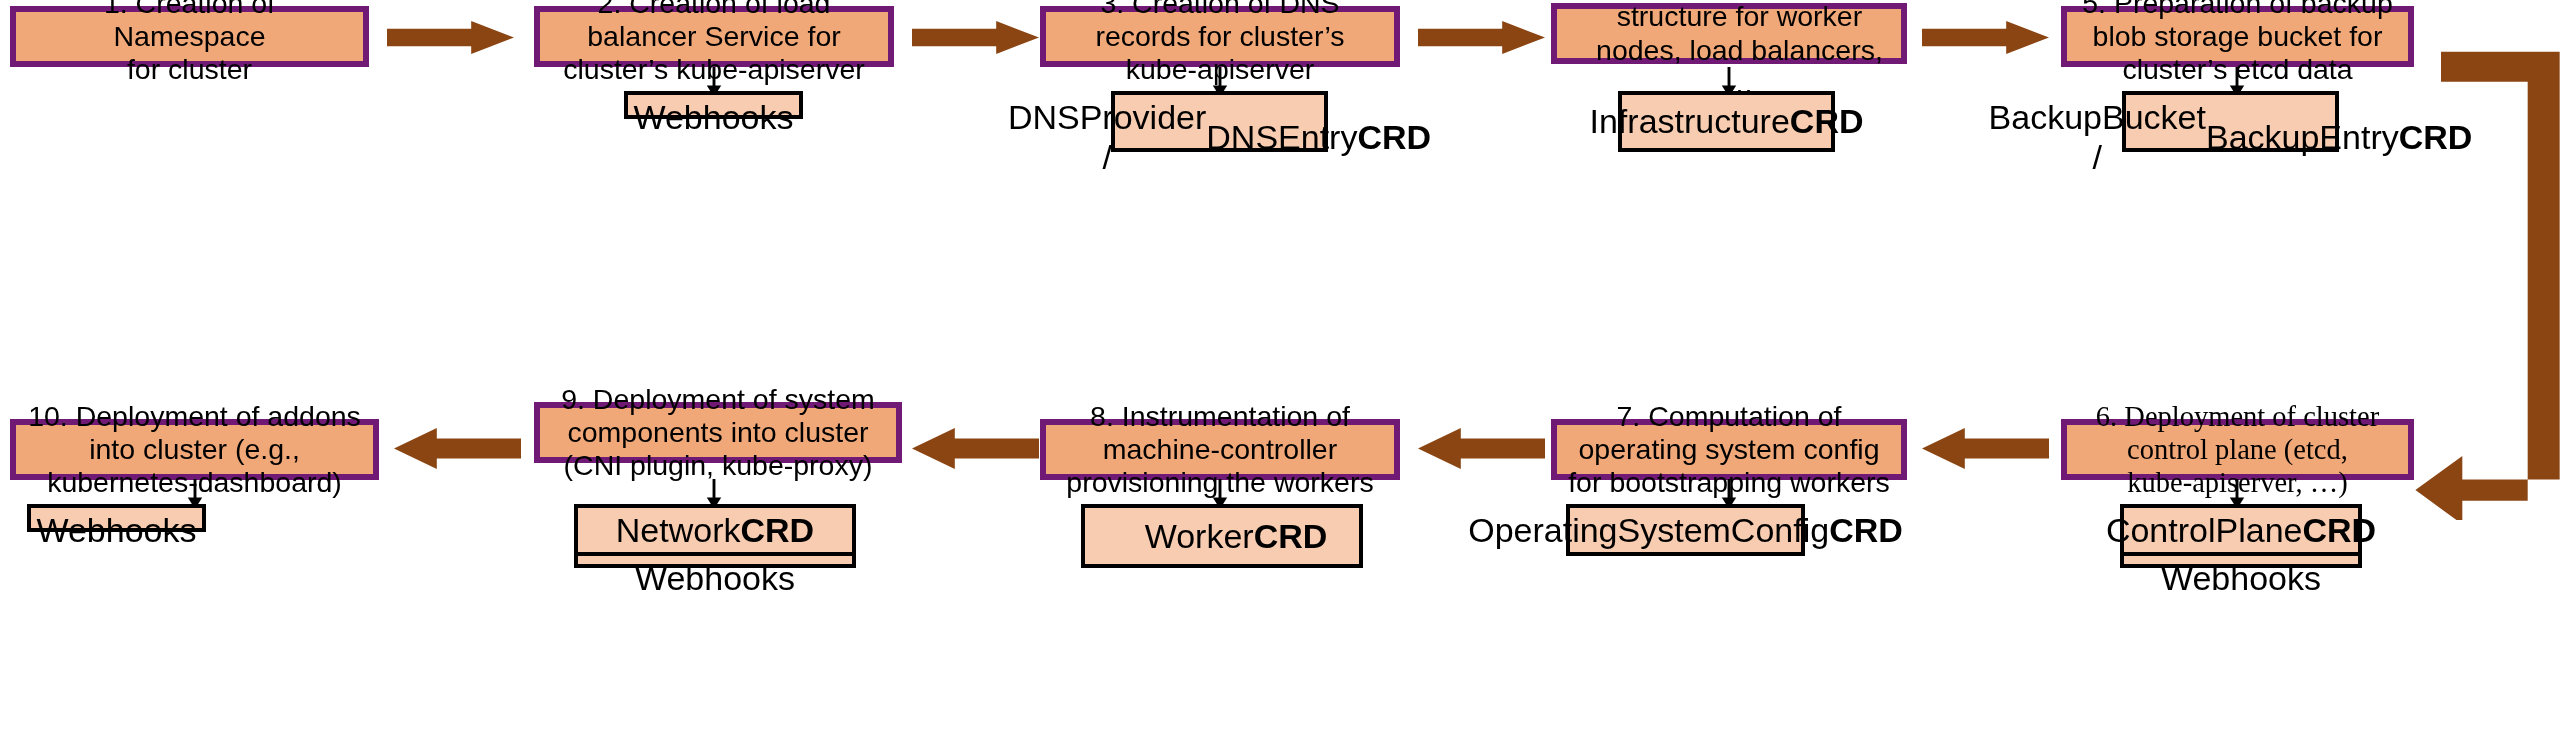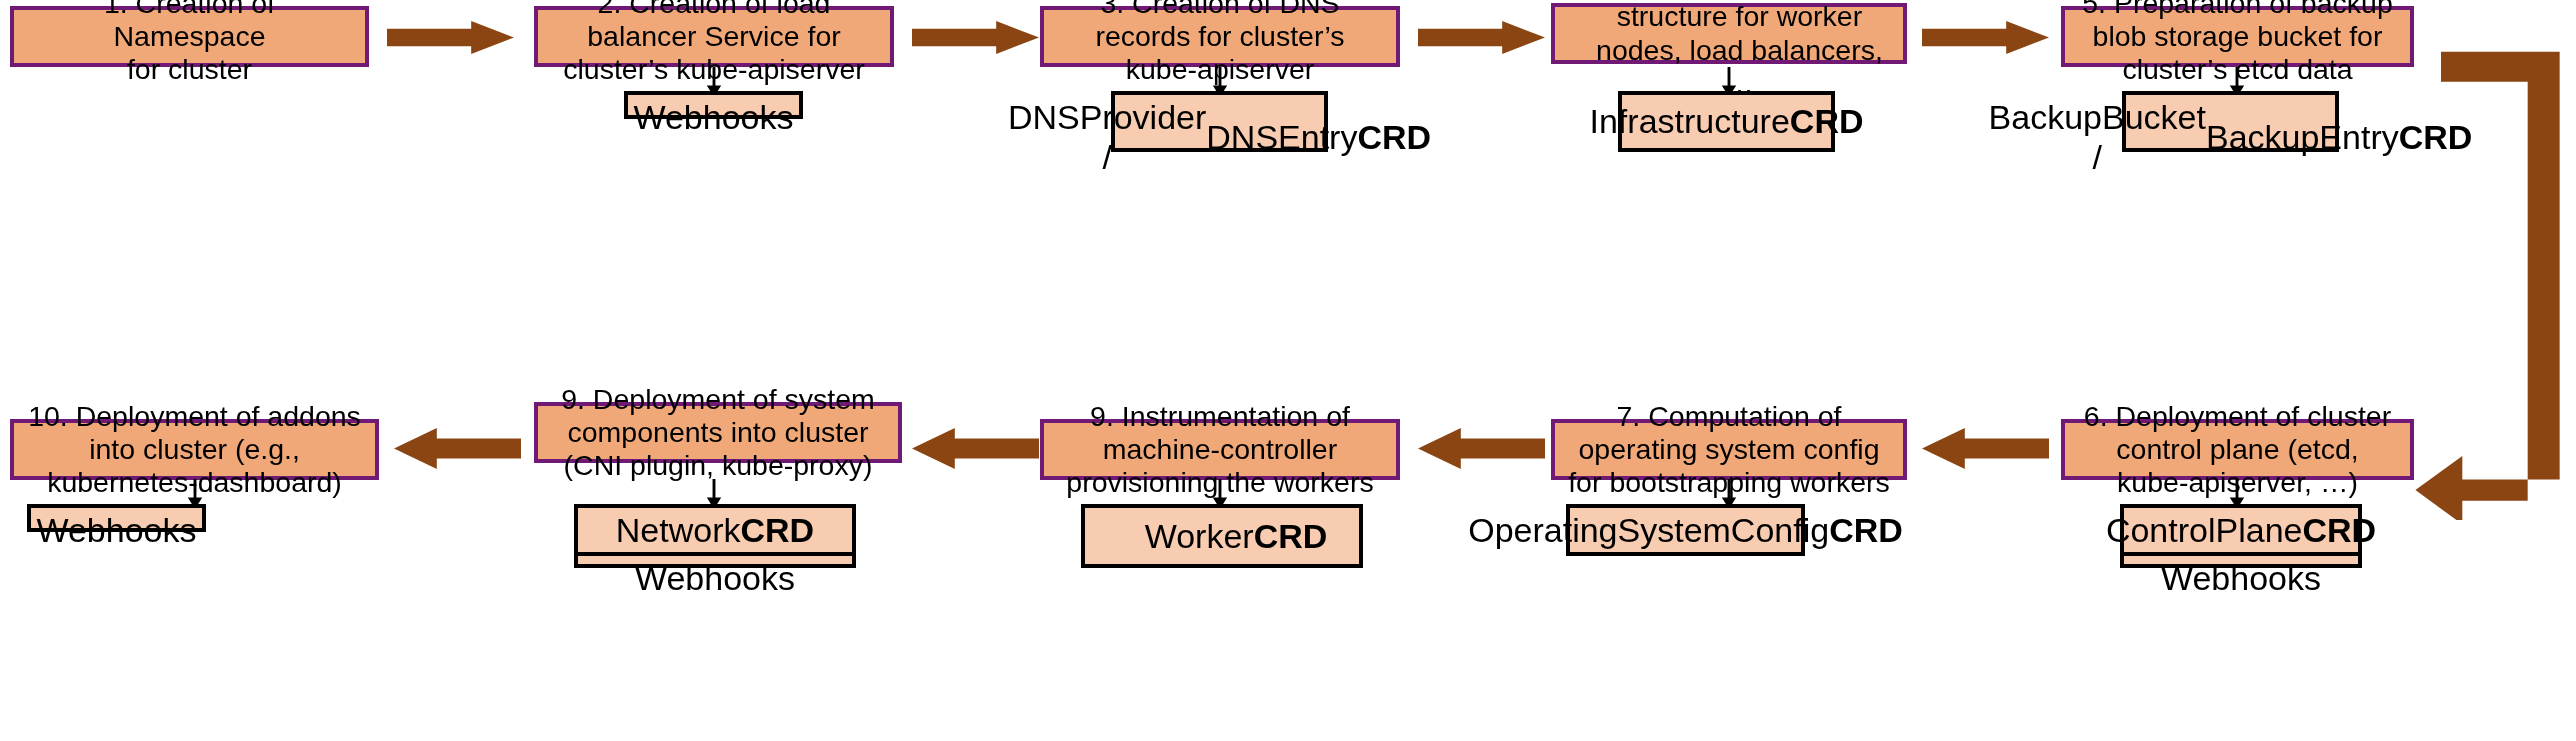--- a/index.html
+++ b/index.html
@@ -2,21 +2,21 @@
 <html style="font-size:11.4px"><head>
 <meta charset="utf-8">
 <style>
   html,body{margin:0;padding:0;background:#ffffff;}
   body{width:2576px;height:742px;font-family:"Liberation Sans",sans-serif;position:relative;overflow:hidden;}
   #stage{position:relative;width:2576px;height:742px;}
 
   .node{
     position:absolute;
     background:#F0A878;
-    border:4px solid #701a75;
+    border:6px solid #701a75;
     box-sizing:border-box;
     display:flex;align-items:center;justify-content:center;
     text-align:center;
     color:#000000;
     font-size:28.5px;
     line-height:1.16;
     padding:2.8px 7.1px;
   }
   .node .txt{display:block;width:100%;}
 
@@ -201,21 +201,21 @@
       </div>
   </div>
 
   <div class="barrow" style="left:912px;top:428px;width:127px;height:41px;">
     <svg viewBox="0 0 178 58" preserveAspectRatio="none">
       <polygon points="178,15 60,15 60,0 0,29 60,58 60,43 178,43" fill="#8B4513"></polygon>
     </svg>
   </div>
 
   <div class="node" style="left:1040px;top:419px;width:360px;height:61px;">
-    <span class="txt"><span>9. Instrumentation of</span><br><span>machine-controller</span><br><span>provisioning the workers</span></span>
+    <span class="txt"><span>8. Instrumentation of</span><br><span>machine-controller</span><br><span>provisioning the workers</span></span>
   </div>
   <div class="tick" style="left:1207px;top:479px;width:26px;height:30px;">
     <svg viewBox="0 0 36 42" preserveAspectRatio="none">
       <line x1="18" y1="0" x2="18" y2="30" stroke="#000" stroke-width="4"></line>
       <polygon points="18,42 8,26 28,26" fill="#000"></polygon>
     </svg>
   </div>
   <div class="sub" style="left:1081px;top:504px;width:282px;height:64px;padding-left:28px;">
     <div class="subcell">
         <span class="mono">Worker</span>
@@ -247,21 +247,21 @@
         <span class="bold"> CRD</span>
       </div>
   </div>
 
   <div class="barrow" style="left:1922px;top:428px;width:127px;height:41px;">
     <svg viewBox="0 0 178 58" preserveAspectRatio="none">
       <polygon points="178,15 60,15 60,0 0,29 60,58 60,43 178,43" fill="#8B4513"></polygon>
     </svg>
   </div>
 
-  <div class="node" style="left:2061px;top:419px;width:353px;height:61px;">
+  <div class="node" style="left:2061px;top:419px;width:353px;height:61px;font-family:Liberation Serif, serif;">
     <span class="txt"><span>6. Deployment of cluster</span><br><span>control plane (etcd,</span><br><span>kube-apiserver, …)</span></span>
   </div>
   <div class="tick" style="left:2224px;top:479px;width:26px;height:30px;">
     <svg viewBox="0 0 36 42" preserveAspectRatio="none">
       <line x1="18" y1="0" x2="18" y2="30" stroke="#000" stroke-width="4"></line>
       <polygon points="18,42 8,26 28,26" fill="#000"></polygon>
     </svg>
   </div>
   <div class="sub" style="left:2120px;top:504px;width:242px;height:64px;">
     <div class="subcell">

